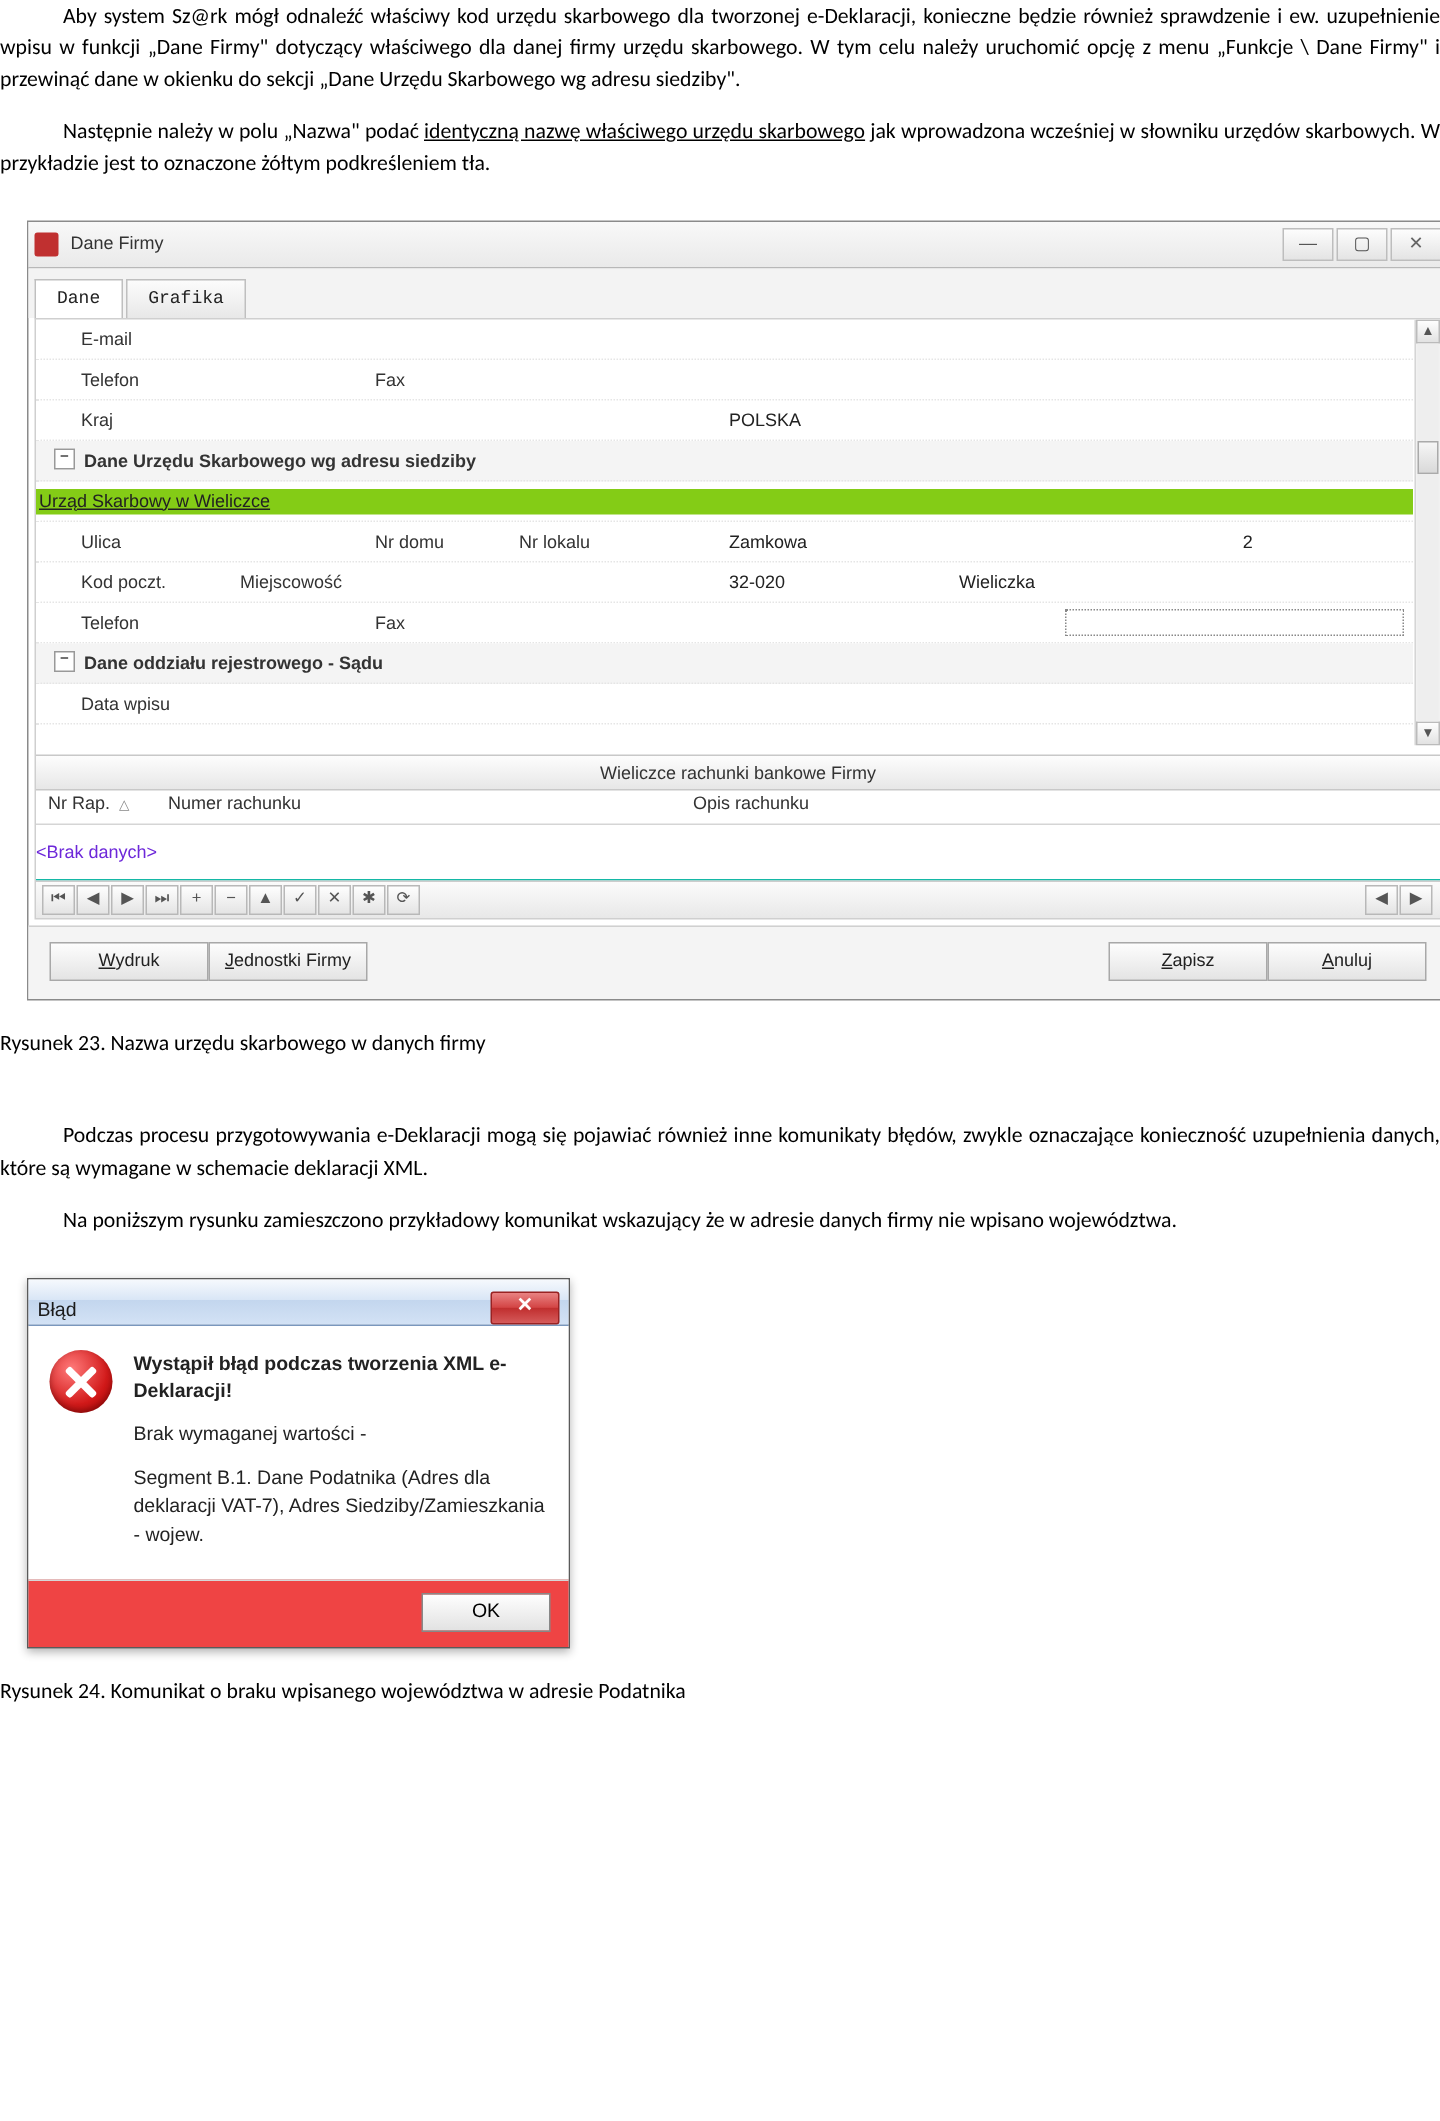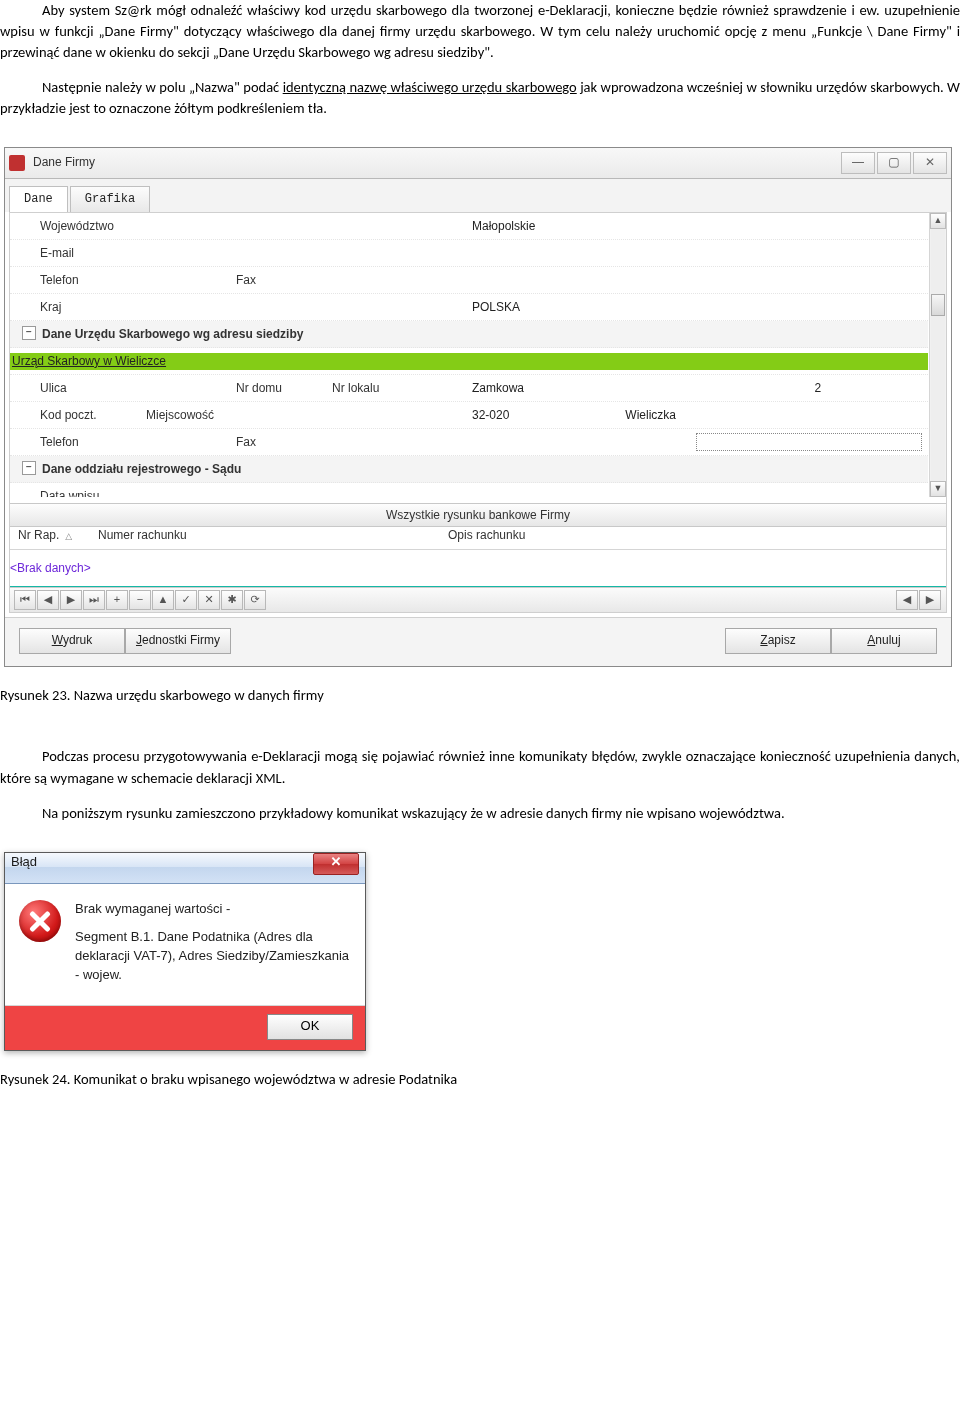--- a/index.html
+++ b/index.html
@@ -12,21 +12,21 @@
     width: 960px;
     line-height: 1.45;
   }
   .para {
     margin: 0 0 14px 0;
     text-align: justify;
     text-indent: 42px;
   }
   .underline { text-decoration: underline; }
   .figure {
-    margin: 28px 0 16px 4px;
+    margin: 28px 0 16px 18px;
   }
   .fig-caption {
     margin: 18px 0 40px 0;
     font-size: 14.5px;
   }
 
   
   .win {
     width: 946px;
     border: 1px solid #8a8a8a;
@@ -185,21 +185,21 @@
     width: 360px;
     border: 1px solid #5a5a5a;
     font-family: "Segoe UI", Tahoma, sans-serif;
     font-size: 13px;
     background: #f0f0f0;
     box-shadow: 0 2px 6px rgba(0,0,0,0.3);
   }
   .dlg-titlebar {
     height: 30px;
     background: linear-gradient(#f6f9fd,#d9e6f6 45%,#c3d6ee 46%,#d3e2f5);
-    display: flex; align-items: flex-start;
+    display: flex; align-items: flex-end;
     padding: 0 6px;
     border-bottom: 1px solid #7a97bd;
   }
   .dlg-titlebar .title { color:#1a1a1a; }
   .dlg-titlebar .spacer { flex:1; }
   .dlg-close {
     width: 44px; height: 20px;
     border: 1px solid #922;
     background: linear-gradient(#e98282,#d34545 48%,#c02e2e 50%,#d55a5a);
     border-radius: 2px;
@@ -268,28 +268,20 @@
     <div class="tabs">
       <div class="tab active">Dane</div>
       <div class="tab">Grafika</div>
     </div>
 
     <div class="tabbody">
 
       <div class="proppanel">
         <div class="row">
           <div class="labels">
-              <span>Województwo</span>
-            </div>
-          <div class="vals">
-              <div class="v">Małopolskie</div>
-            </div>
-        </div>
-        <div class="row">
-          <div class="labels">
               <span>E-mail</span>
             </div>
           <div class="vals">
               <div class="v"></div>
             </div>
         </div>
         <div class="row">
           <div class="labels">
             <span style="width:190px">Telefon</span>
             <span>Fax</span>
@@ -366,21 +358,21 @@
 
         <div class="scrollbar">
           <div class="arrow">▲</div>
           <div class="track">
               <div class="thumb"></div>
             </div>
           <div class="arrow">▼</div>
         </div>
       </div>
 
-      <div class="bank-header">Wszystkie rysunku bankowe Firmy</div>
+      <div class="bank-header">Wieliczce rachunki bankowe Firmy</div>
       <div class="bank-cols">
         <div class="c1">
             <span>Nr Rap.</span>
             <span class="sort-tri">△</span>
           </div>
         <div class="c2">Numer rachunku</div>
         <div class="c3">Opis rachunku</div>
       </div>
       <div class="bank-body">&lt;Brak danych&gt;</div>
 
@@ -420,20 +412,21 @@
 <div class="figure">
   <div class="dlg">
     <div class="dlg-titlebar">
       <div class="title">Błąd</div>
       <div class="spacer"></div>
       <div class="dlg-close">✕</div>
     </div>
     <div class="dlg-body">
       <div class="err-icon"></div>
       <div class="dlg-text">
+        <p class="bold">Wystąpił błąd podczas tworzenia XML e-Deklaracji!</p>
         <p>Brak wymaganej wartości -</p>
         <p>Segment B.1. Dane Podatnika (Adres dla deklaracji VAT-7), Adres Siedziby/Zamieszkania - wojew.</p>
       </div>
     </div>
     <div class="dlg-footer">
       <div class="ok">OK</div>
     </div>
   </div>
 </div>
 

